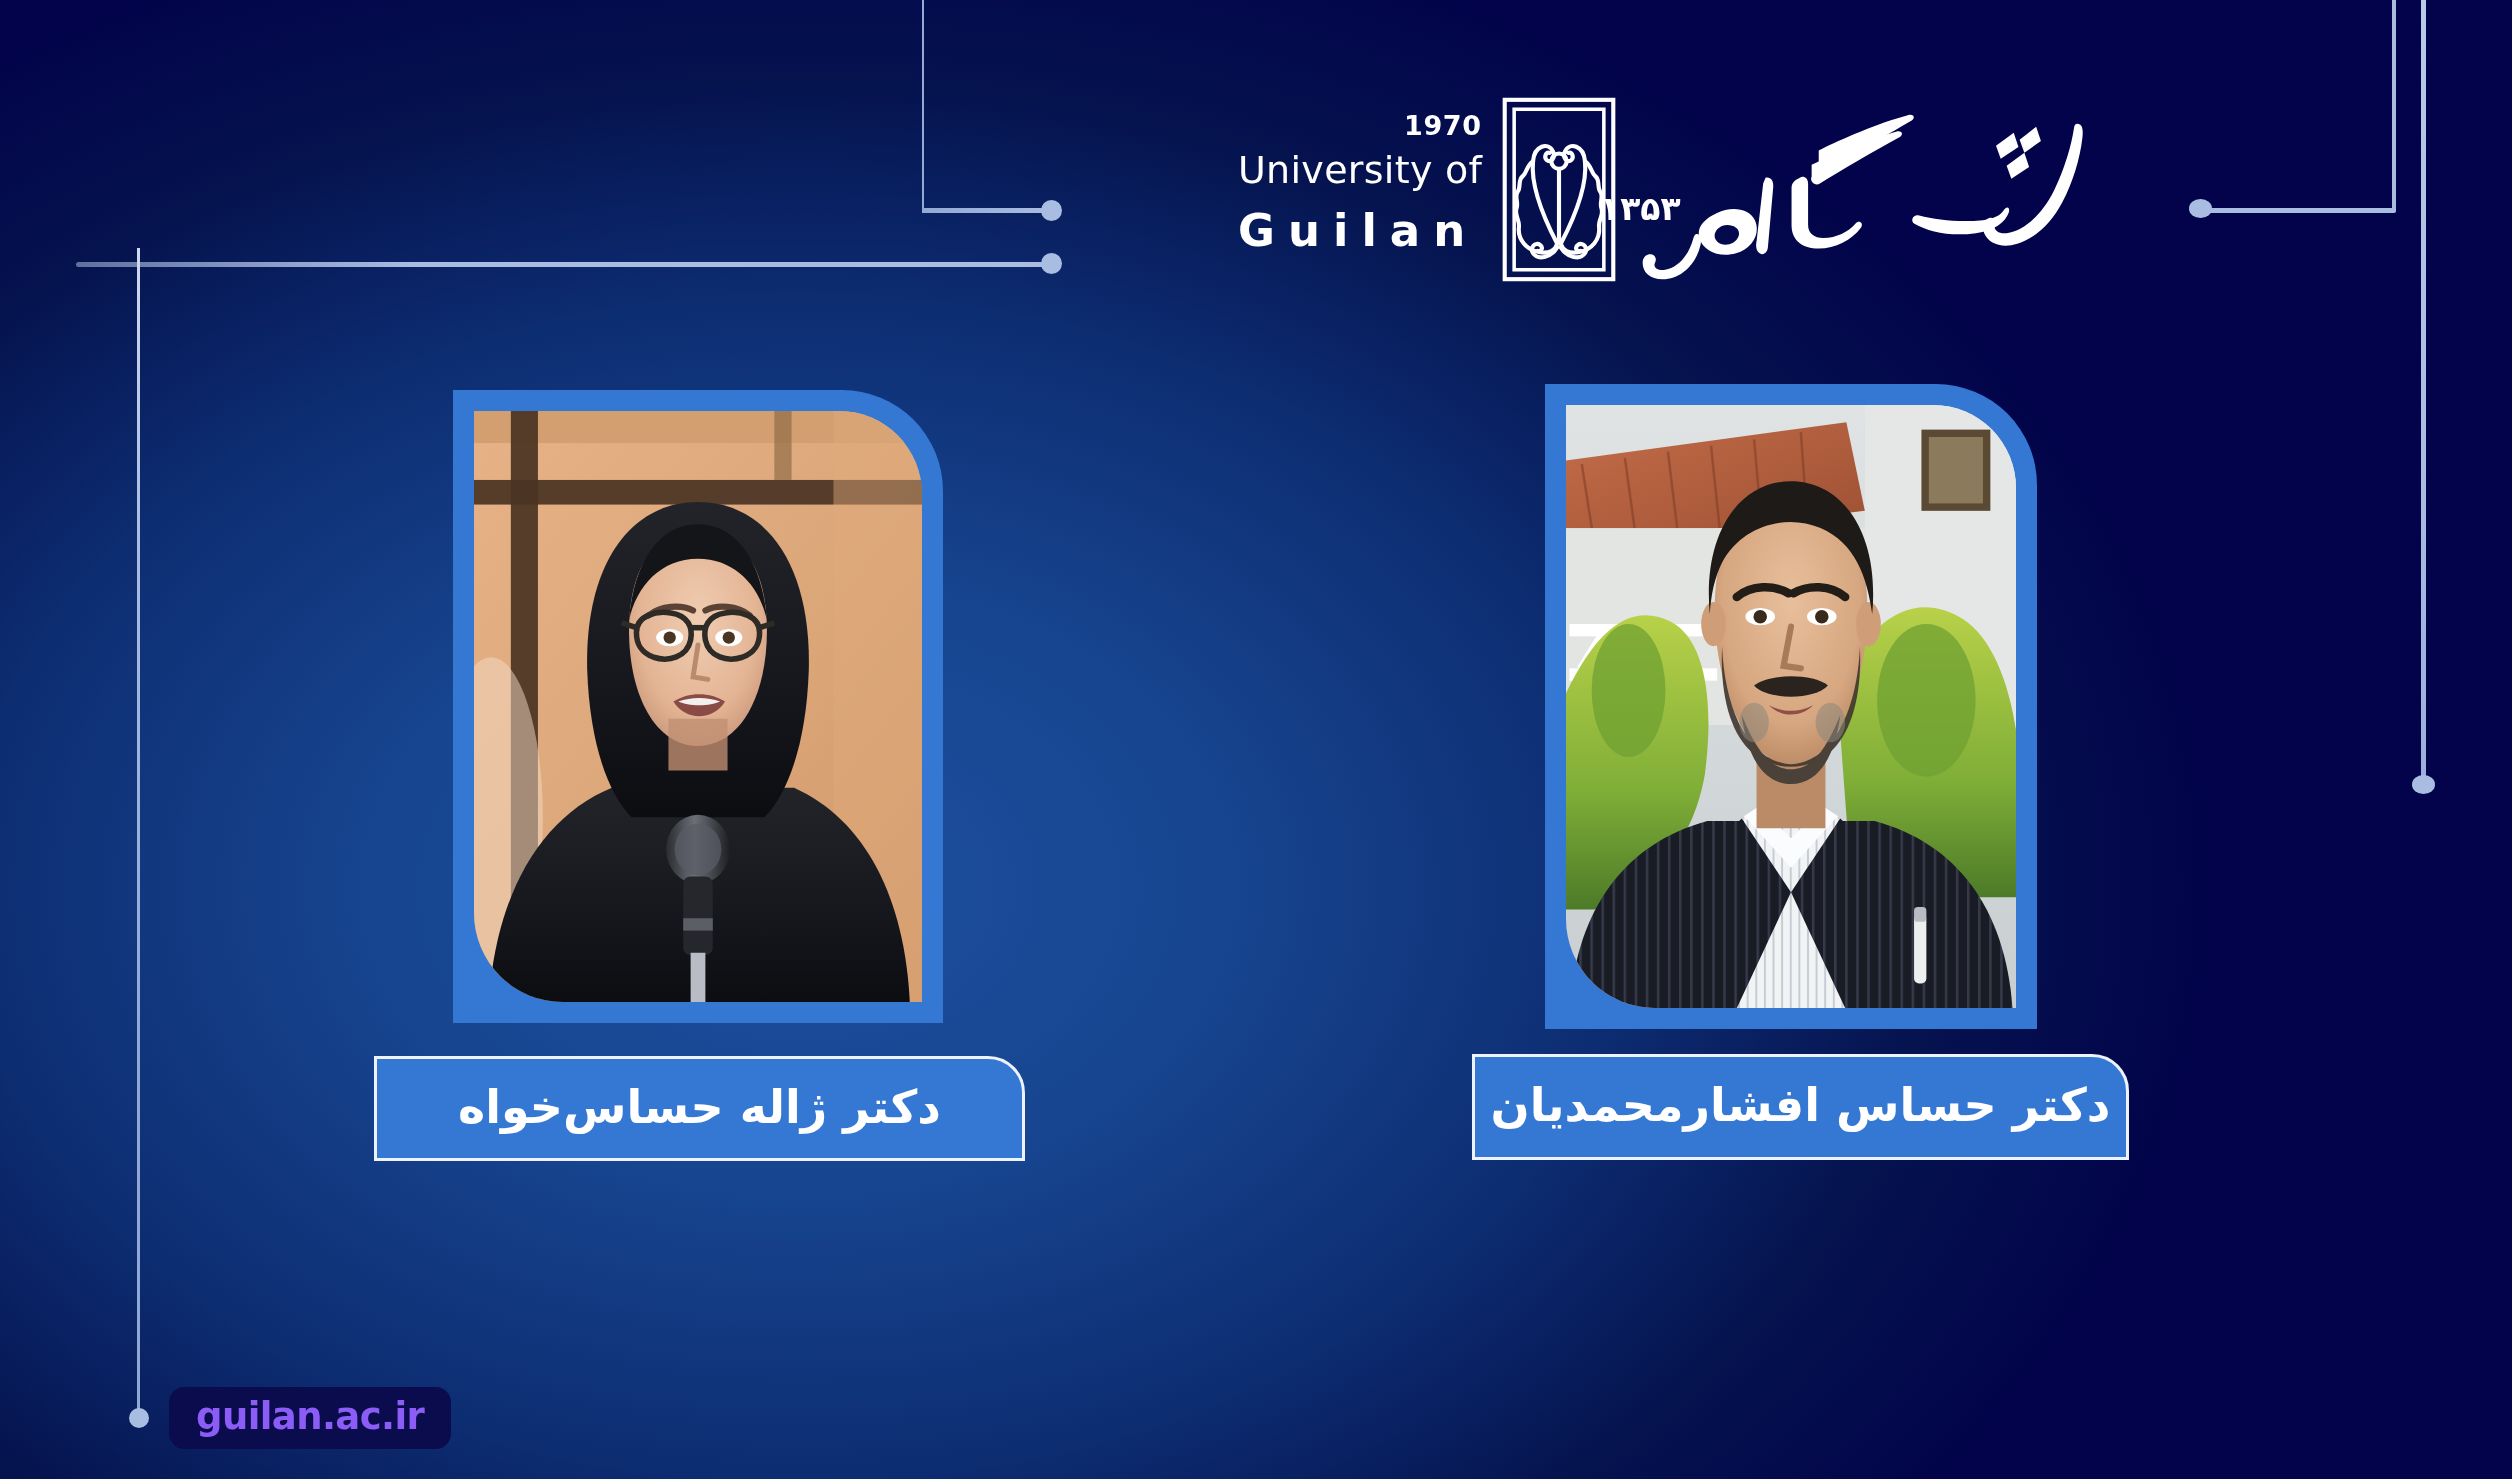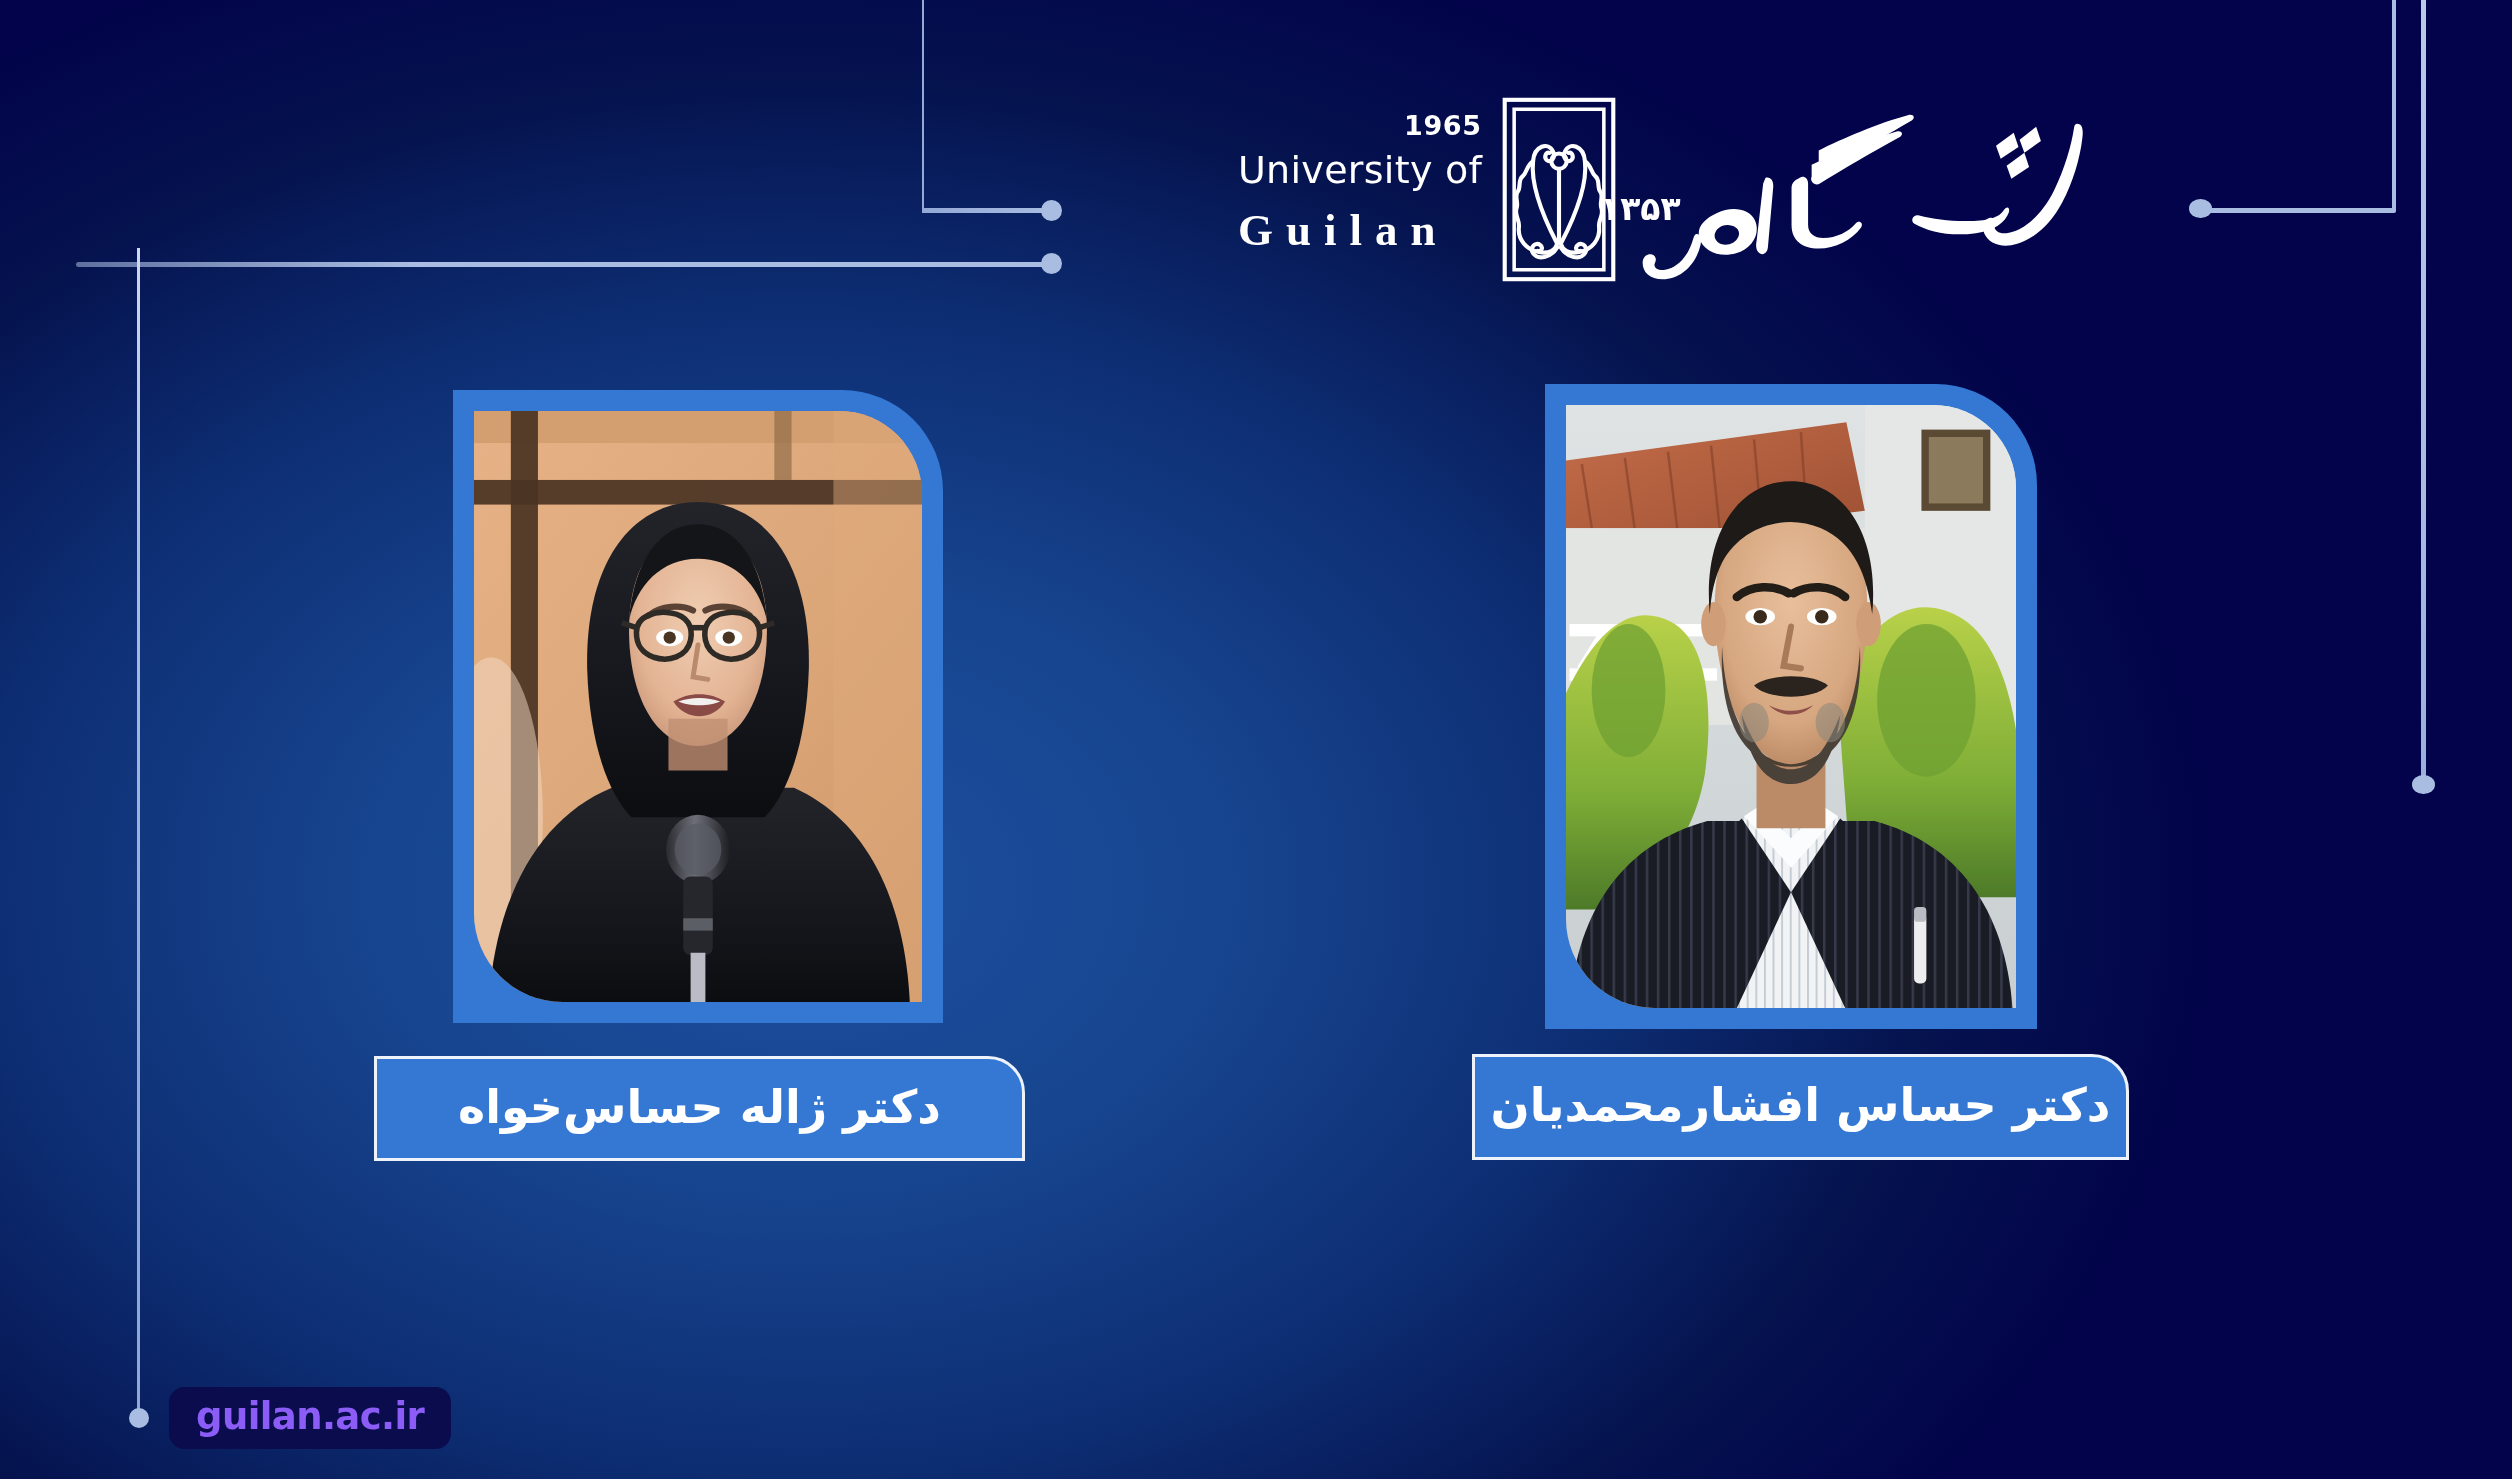--- a/index.html
+++ b/index.html
@@ -20,21 +20,21 @@
   .deco.h { height:3px; }
   .deco.thin { background:#8fa8d8; }
   .dot {
     position:absolute; background:#a9bde2; border-radius:50%;
   }
 
   
   #logo { position:absolute; left:1210px; top:89px; width:881px; height:195px; }
   .logo-en { position:absolute; color:#ffffff; font-weight:400; letter-spacing:0.3px; }
   #logo-univ { left:0px; top:59px; font-size:38px;margin-left:28px; }
-  #logo-guilan { left:28px; top:115px; font-size:45px; font-weight:700; letter-spacing:13px;font-family:Liberation Serif, serif; }
+  #logo-guilan { left:28px; top:115px; font-size:45px; font-weight:700; letter-spacing:13px; }
   #logo-year-en { left:194px; top:21px; font-size:27px; font-weight:700; letter-spacing:0.6px; }
   #logo-year-fa {
     position:absolute; left:390px; top:53px; font-size:33px; color:#fff;
     font-weight:700; letter-spacing:2.4px; direction:rtl;margin-top:47px;
   }
   #logo-emblem { position:absolute; left:290px; top:6px; width:118px; height:189px; }
   #logo-fa {
     position:absolute; right:0px; top:0px; width:450px; height:195px;
   }
 
@@ -104,21 +104,21 @@
               border-radius:3px;"></div>
   <div class="dot" style="left:2189px; top:199px; width:22.5px; height:19px;"></div>
 
   <div class="deco v" style="left:2421px; top:-6px; height:787px; width:5.3px;
               background:linear-gradient(180deg,#b9caea,#a9bde2 60%,#9ab0dc);
               border-radius:3px;"></div>
   <div class="dot" style="left:2412px; top:775px; width:22.5px; height:19px;"></div>
 
   <div id="logo">
 
-    <span class="logo-en" id="logo-year-en">1965</span>
+    <span class="logo-en" id="logo-year-en">1970</span>
 
     <span class="logo-en" id="logo-univ">University of</span>
 
     <span class="logo-en" id="logo-guilan">Guilan</span>
 
     <svg id="logo-emblem" viewBox="0 0 200 320">
       <rect x="8" y="8" width="184" height="304" fill="none" stroke="#ffffff" stroke-width="7"></rect>
       <rect x="24" y="24" width="152" height="272" fill="none" stroke="#ffffff" stroke-width="6"></rect>
       <g fill="none" stroke="#ffffff" stroke-width="7" stroke-linecap="round" stroke-linejoin="round">
 

